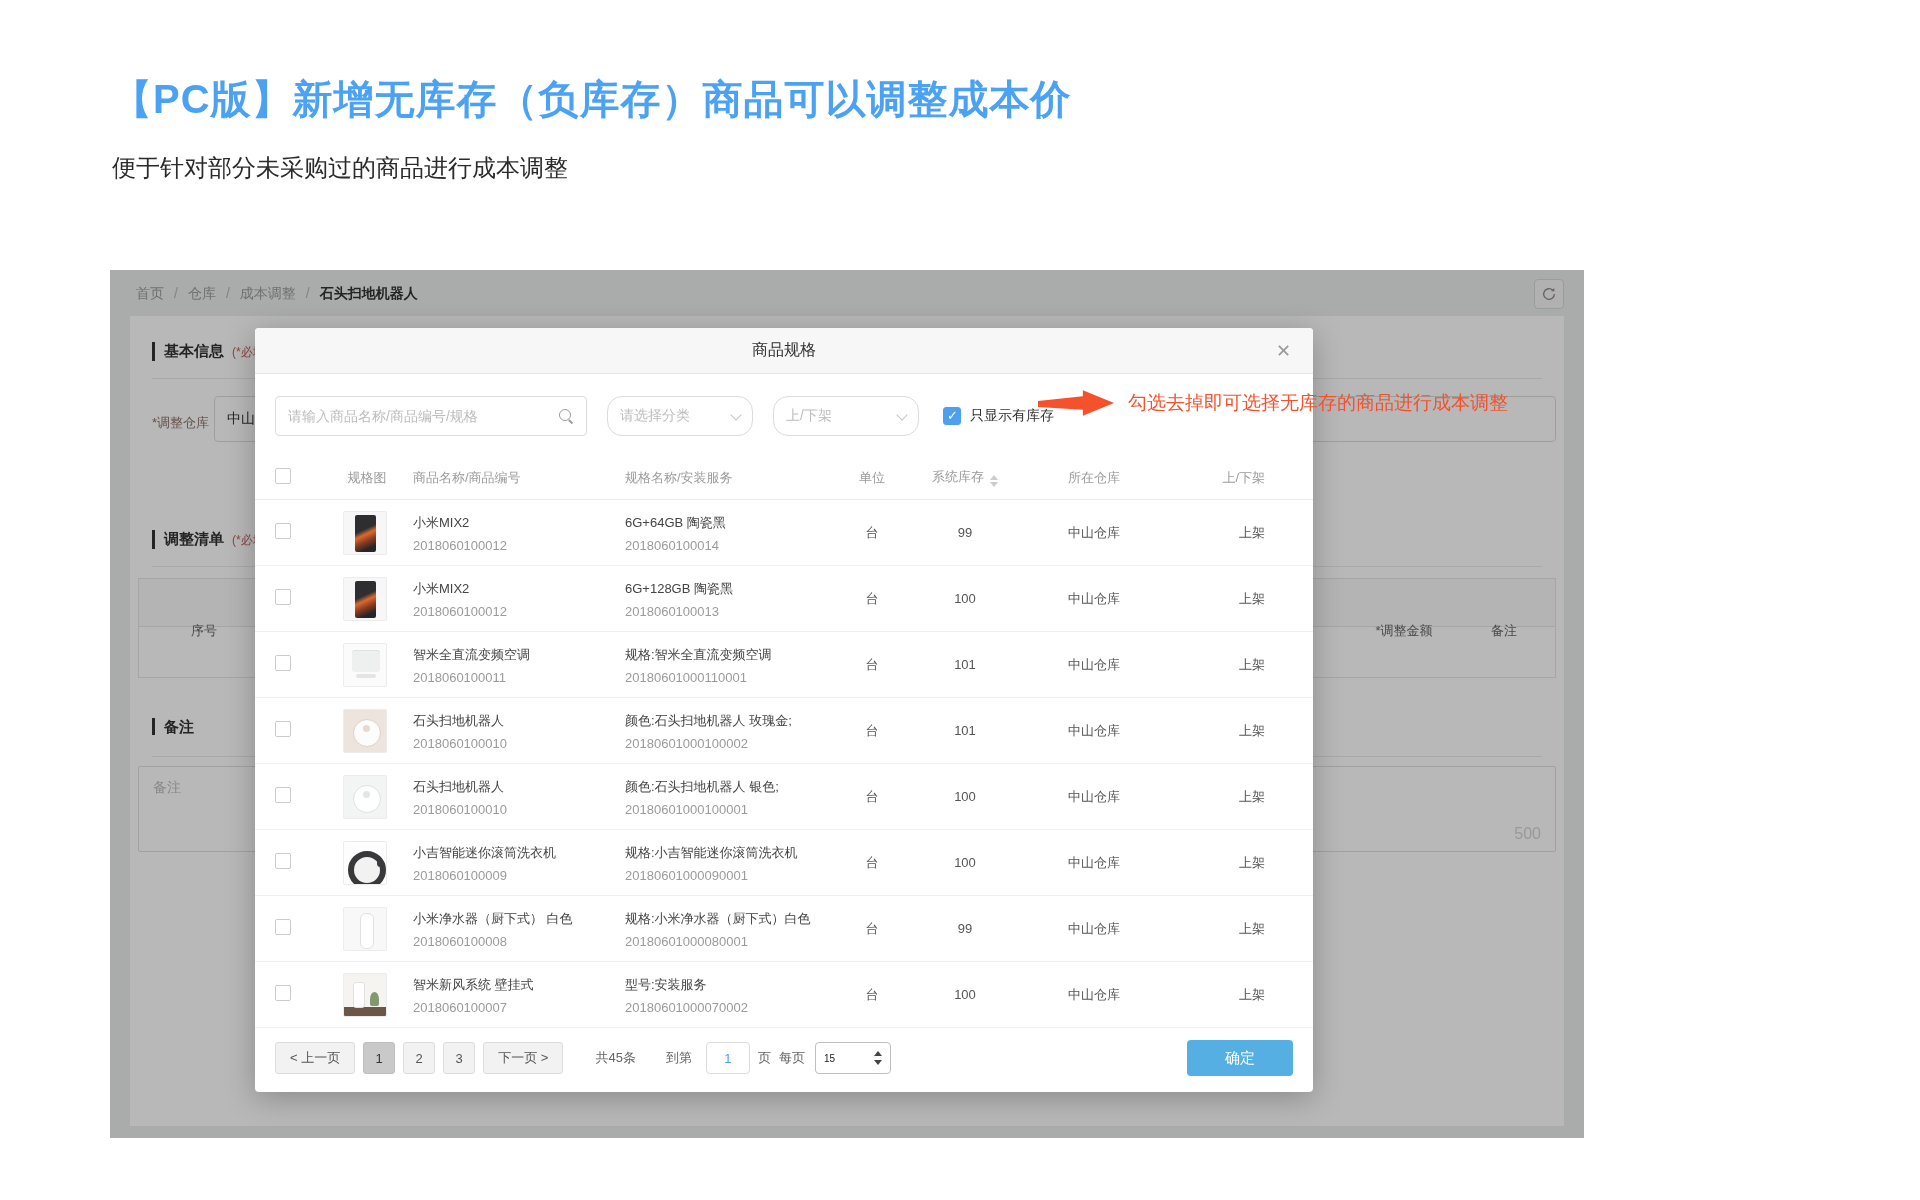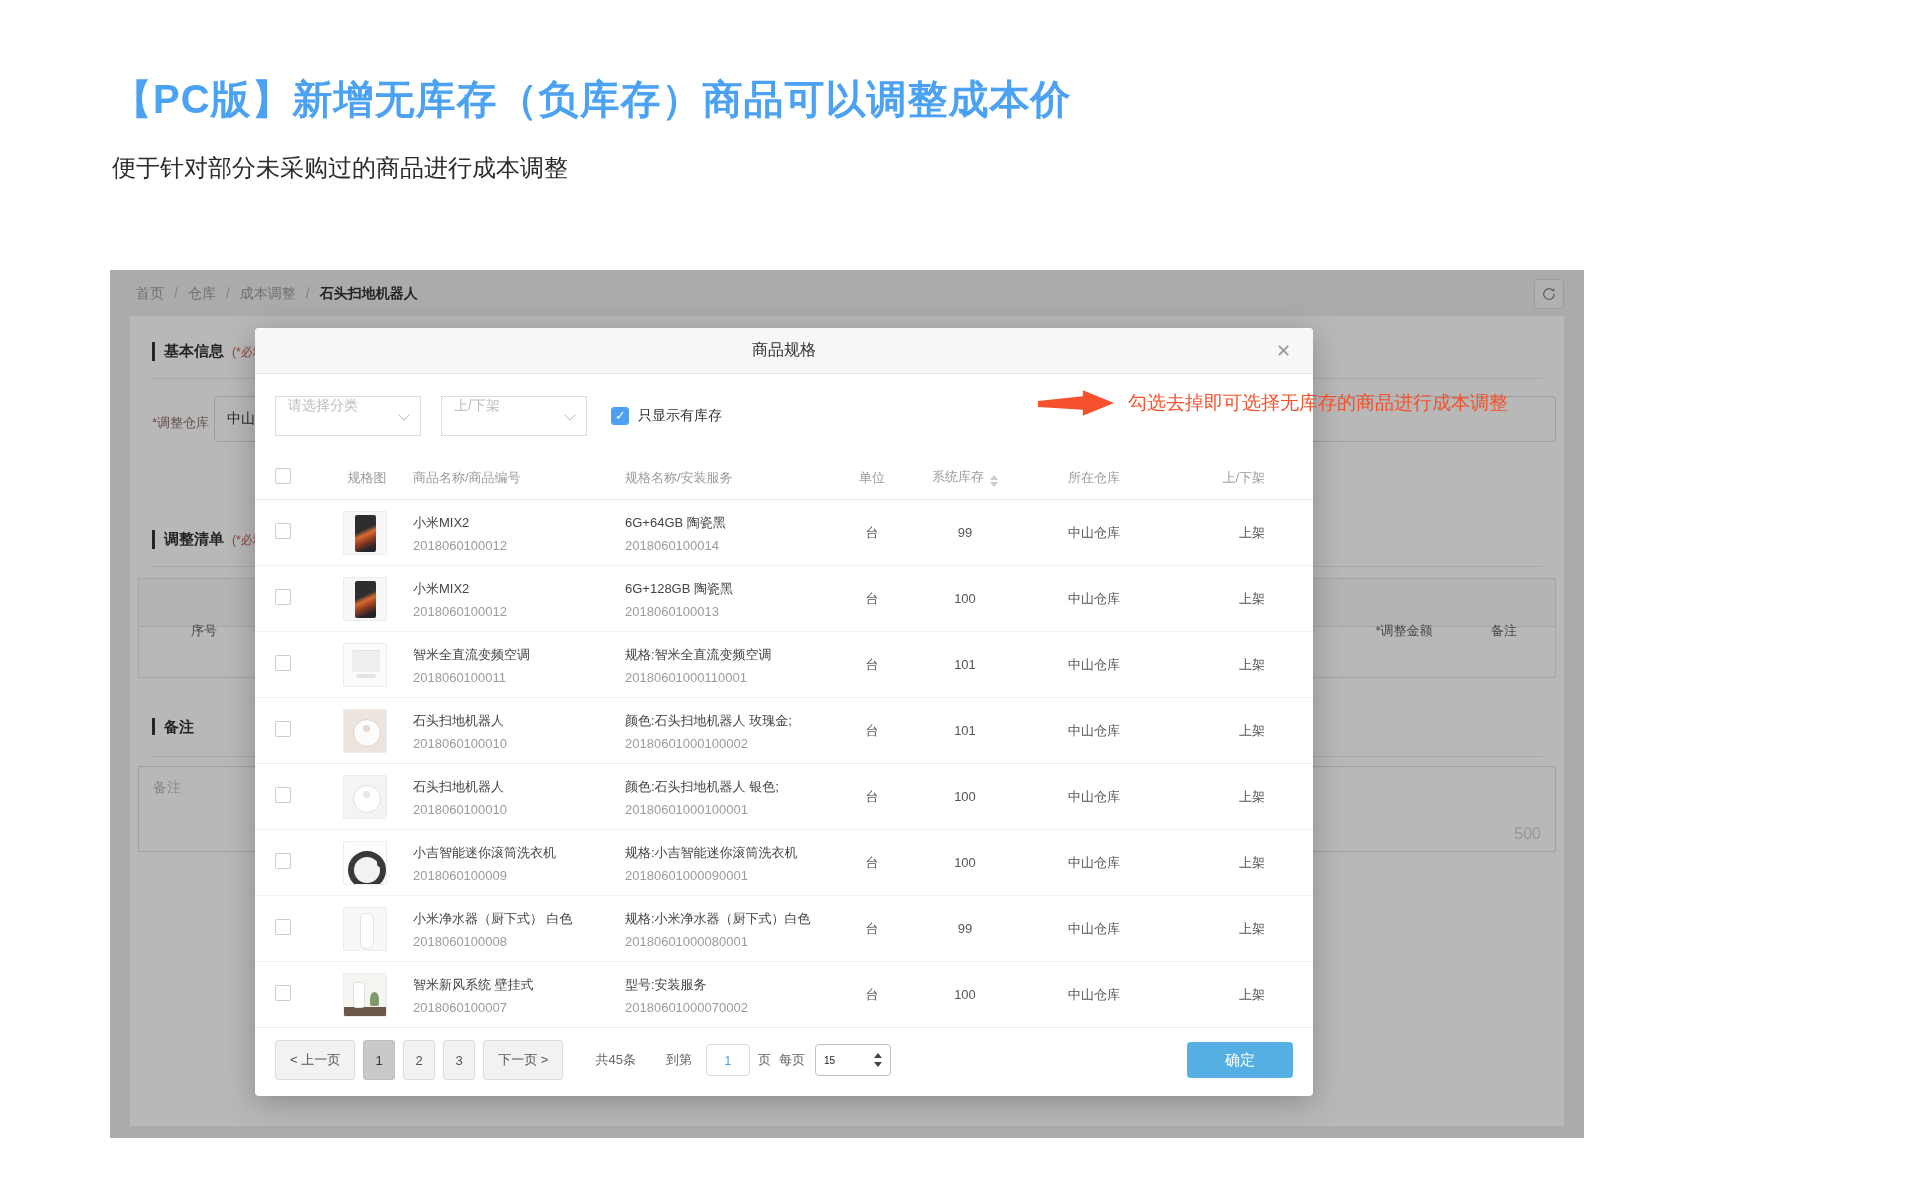--- a/index.html
+++ b/index.html
@@ -60,22 +60,22 @@
     border-radius:4px; margin-right:20px; }
   .search-wrap input { width:100%; height:100%; border:none; outline:none; padding:0 36px 0 12px;
     font-size:14px; color:#333; background:transparent;
     font-family:"Liberation Sans","DejaVu Sans",sans-serif; }
   .search-wrap input::placeholder { color:#bdbdbd; }
   .mag { position:absolute; right:12px; top:11px; width:16px; height:16px; }
   .mag::before { content:""; position:absolute; left:1px; top:1px; width:10px; height:10px;
     border:1.6px solid #9b9b9b; border-radius:50%; }
   .mag::after { content:""; position:absolute; left:11px; top:11px; width:5px; height:1.6px;
     background:#9b9b9b; transform:rotate(45deg); transform-origin:left center; }
-  .sel { position:relative; width:146px; height:40px; border:1px solid #dcdcdc; border-radius:0;
-    margin-right:20px; display:flex; padding:0 12px;
+  .sel { position:relative; width:146px; height:40px; border:1px solid #dcdcdc; border-radius:15px;
+    margin-right:20px; display:flex; align-items:center; padding:0 12px;
     font-size:14px; color:#bdbdbd; }
   .chev { position:absolute; right:12px; top:14px; width:8px; height:8px;
     border-right:1.6px solid #c4c8cc; border-bottom:1.6px solid #c4c8cc; transform:rotate(45deg); }
   .check-group { display:flex; align-items:center; margin-left:4px; }
   .cbx { width:18px; height:18px; border-radius:3px; border:1px solid #c9c9c9; background:#fff;
     position:relative; }
   .cbx.checked { background:#4d9ff0; border-color:#4d9ff0; }
   .cbx.checked::after { content:"\2713"; position:absolute; left:3px; top:0px; color:#fff;
     font-size:13px; font-weight:bold; }
   .check-label { margin-left:9px; font-size:14px; color:#333; }
@@ -138,21 +138,21 @@
   .thumb-purifier::before { content:""; position:absolute; left:16px; top:5px; width:12px;
     height:34px; border-radius:6px; background:#fff; border:1px solid #e1e1e1; }
   .thumb-vent { background:linear-gradient(#f6f4f1 78%,#6b5647 78%); }
   .thumb-vent::before { content:""; position:absolute; left:9px; top:8px; width:10px; height:24px;
     border-radius:3px; background:#fff; border:1px solid #e3e1de; }
   .thumb-vent::after { content:""; position:absolute; right:7px; top:18px; width:9px; height:14px;
     border-radius:50% 50% 2px 2px; background:#7f9b6e; }
 
   
   .mfooter { display:flex; align-items:center; margin:12px 20px 16px 20px; }
-  .pg-btn { height:40px; padding:0 14px; margin-right:8px; background:#f2f2f2;
+  .pg-btn { height:32px; padding:0 14px; margin-right:8px; background:#f2f2f2;
     border:1px solid #dcdcdc; border-radius:3px; font-size:13px; color:#555; cursor:pointer;
     font-family:"Liberation Sans","DejaVu Sans",sans-serif; }
   .pg-num { width:32px; padding:0; text-align:center; }
   .pg-num.active { background:#c9c9c9; border-color:#bfbfbf; color:#333; }
   .pg-text { font-size:13px; color:#666; margin:0 6px 0 24px; }
   .goto-input { width:44px; height:32px; border:1px solid #dcdcdc; border-radius:4px;
     text-align:center; font-size:13px; color:#4a9ff0; outline:none; margin:0 8px;
     font-family:"Liberation Sans","DejaVu Sans",sans-serif; }
   .pp-label { font-size:13px; color:#666; margin:0 10px 0 2px; }
   .pp-select { width:76px; height:32px; border:1px solid #bfbfbf; border-radius:4px;
@@ -222,20 +222,24 @@
   <div class="overlay"></div>
 </div>
 
 <div class="modal">
   <div class="modal-header">
     <span class="modal-title">商品规格</span>
     <span class="modal-close">✕</span>
   </div>
 
   <div class="filters">
+    <div class="search-wrap">
+      <input placeholder="请输入商品名称/商品编号/规格" style="">
+      <span class="mag"></span>
+    </div>
     <div class="sel">
       <span>请选择分类</span>
       <span class="chev"></span>
     </div>
     <div class="sel">
       <span>上/下架</span>
       <span class="chev"></span>
     </div>
     <div class="check-group">
       <span class="cbx checked"></span>

